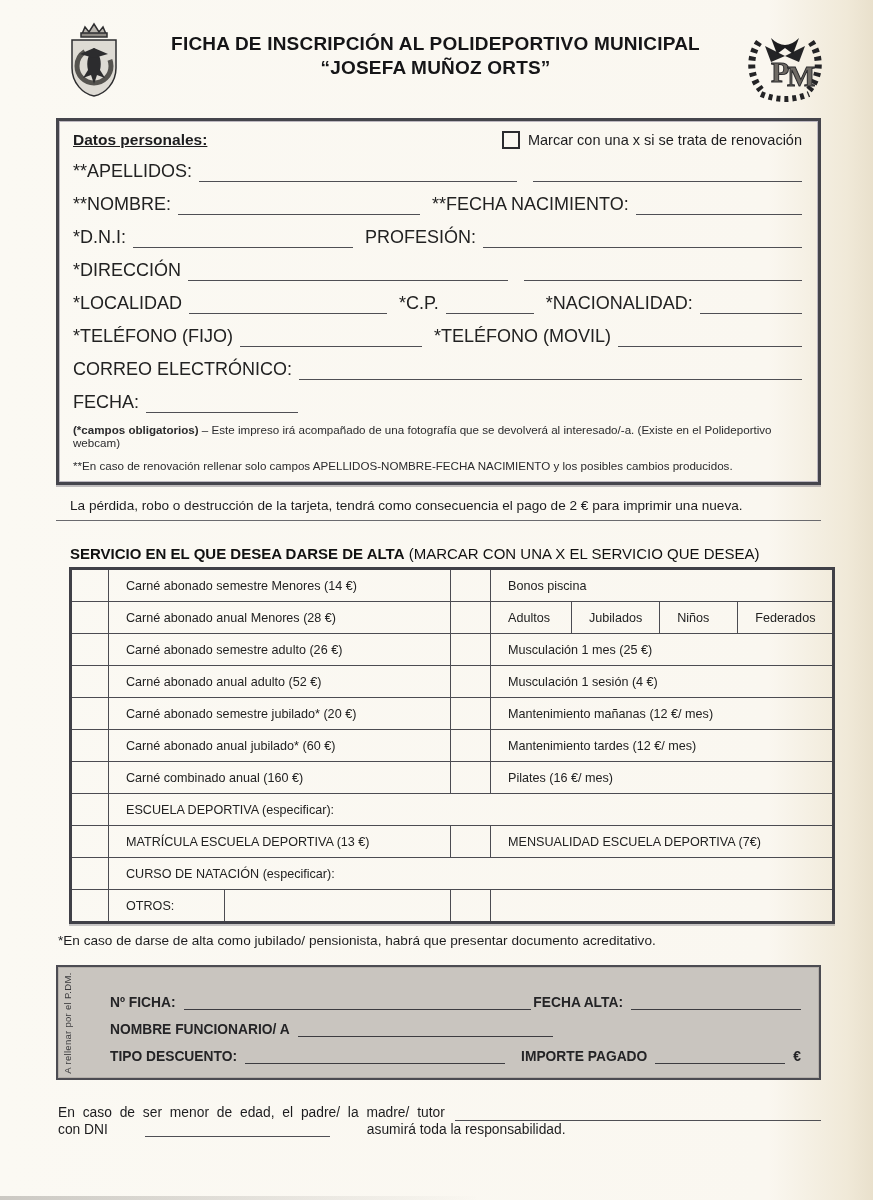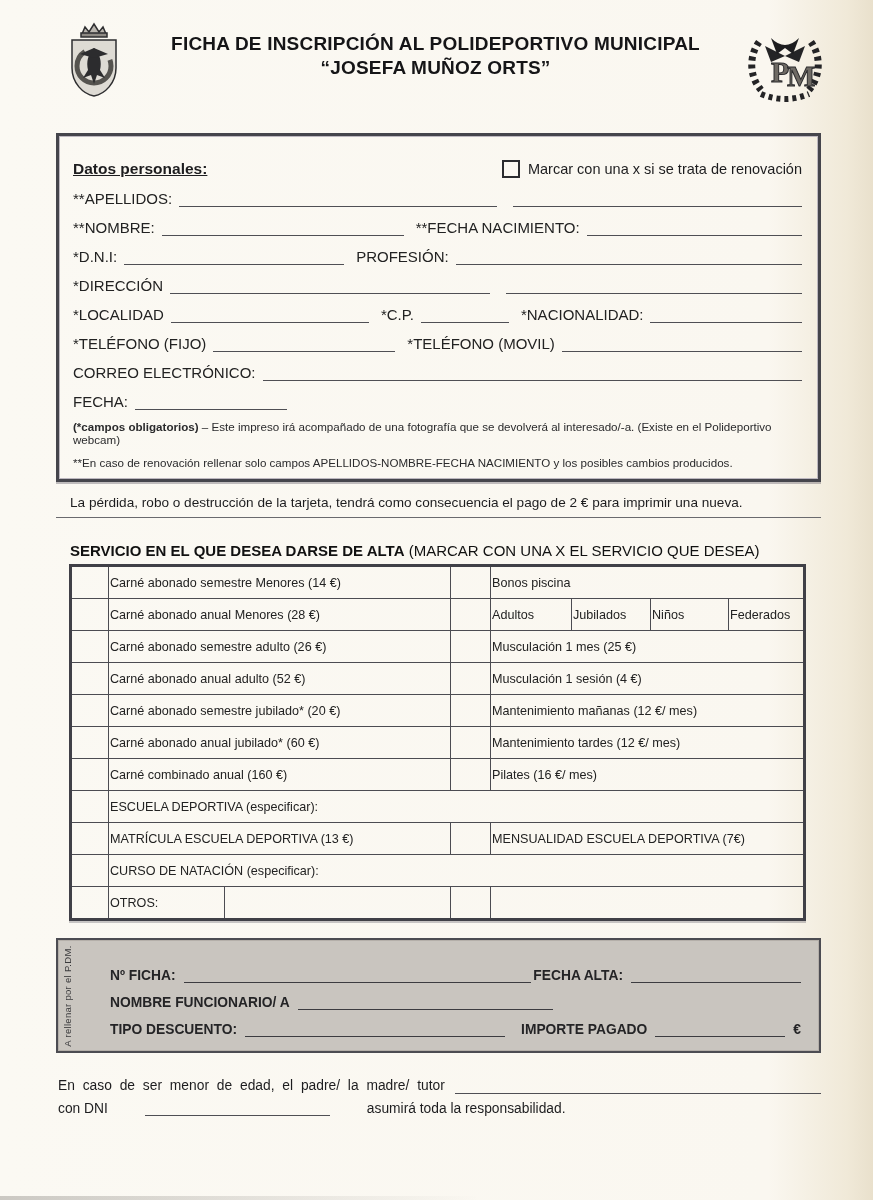--- a/index.html
+++ b/index.html
@@ -15,30 +15,30 @@
     overflow:hidden;
     color:#1d1d1f;
   }
   
   .header{display:flex;align-items:flex-start;padding:20px 44px 0 58px;gap:16px;}
   .logo{flex:0 0 auto;}
   .titlewrap{flex:1 1 auto;text-align:center;padding-top:12px;}
   .title{font-weight:bold;font-size:19px;line-height:1.25;letter-spacing:.2px;color:#151517;}
   
   .datos-box{
-    margin:21px 52px 0 56px;
+    margin:6px 52px 0 56px;
     border:3px solid #45454c;
     box-shadow:0 2px 0 rgba(80,75,90,.35), inset 0 0 0 1px #bdb8c0;
-    padding:24px 16px 10px 14px;
+    padding:10px 16px 10px 14px;
   }
   .datos-head{display:flex;align-items:center;justify-content:space-between;}
   .datos-title{font-weight:bold;font-size:15.5px;text-decoration:underline;}
   .renew{display:flex;align-items:center;font-size:14.5px;gap:8px;}
   .chk{width:14px;height:14px;border:2px solid #2b2b2e;display:inline-block;background:transparent;}
-  .frow{display:flex;align-items:flex-end;margin-top:12px;font-size:15px;white-space:nowrap;}
+  .frow{display:flex;align-items:flex-end;margin-top:12px;font-size:18px;white-space:nowrap;}
   .frow .lb{margin-right:7px;color:#222;}
   .frow .lb2{margin:0 7px 0 12px;}
   .ln{display:inline-block;border-bottom:1.6px solid #4f4f54;height:15px;}
   .grow{flex:1 1 auto;}
   .gap{width:16px;flex:0 0 auto;}
   .note{font-size:11.6px;margin-top:10px;color:#2a2a2c;}
   .note b{font-weight:bold;}
   
   .card-note{
     margin:9px 52px 0 56px;
@@ -51,21 +51,21 @@
   .svc-heading .bold{font-weight:bold;}
   table.services{
     margin-left:69px;
     border-collapse:collapse;
     border:3px solid #404047;
     box-shadow:0 2px 0 rgba(80,75,90,.3);
     font-size:12.6px;color:#222;
     table-layout:fixed;
   }
   table.services td{border:1.6px solid #4c4c52;height:27px;overflow:hidden;}
-  td.cell{padding:2px 1px;}
+  td.cell{padding:2px 17px;}
   td.box{padding:0;}
   
   .jub-note{margin:9px 52px 0 58px;font-size:13.6px;}
   
   .admin-box{
     position:relative;
     margin:17px 52px 0 56px;
     background:#c9c5bf;
     border:2.5px solid #4c4c52;
     box-shadow:inset 0 0 0 1px #b4afa9;
@@ -76,21 +76,21 @@
     transform:translateY(-50%) rotate(180deg);
     writing-mode:vertical-rl;
     font-size:9.5px;color:#3a3a3c;letter-spacing:.3px;white-space:nowrap;
   }
   .arow{display:flex;align-items:flex-end;font-size:13.8px;font-weight:bold;white-space:nowrap;margin-top:11px;color:#242426;}
   .arow:first-of-type{margin-top:0;}
   .arow .ln{border-bottom-color:#3c3c40;}
   
   .minor{margin:25px 52px 0 58px;font-size:13.8px;}
   .minor .l1{display:flex;word-spacing:4px;white-space:nowrap;}
-  .minor .l2{display:flex;align-items:flex-end;margin-top:6px;white-space:nowrap;gap:27px;}
+  .minor .l2{display:flex;align-items:flex-end;white-space:nowrap;gap:27px;}
   
   .firma{margin:86px 52px 0 70px;font-size:14.2px;line-height:1.45;}
   .edge-bottom{position:absolute;left:0;bottom:0;width:100%;height:4px;
     background:linear-gradient(90deg,rgba(60,55,50,.25),rgba(60,55,50,0) 55%);}
 </style>
 </head>
 <body>
 
 <div class="page">
 
@@ -273,20 +273,21 @@
     <tr>
       <td class="box"></td>
       <td class="cell">OTROS:</td>
       <td class="box"></td>
       <td class="box"></td>
       <td class="box" colspan="4"></td>
     </tr>
   </tbody>
     </table>
 
+  <div class="jub-note">*En caso de darse de alta como jubilado/ pensionista, habrá que presentar documento acreditativo.</div>
 
   <div class="admin-box">
     <div class="admin-side">A rellenar por el P.DM.</div>
     <div class="arow">
       <span>Nº FICHA:</span>
       <span class="ln grow" style="margin-left:8px"></span>
       <span style="margin-left:2px">FECHA ALTA:</span>
       <span class="ln" style="width:170px;margin-left:8px"></span>
     </div>
     <div class="arow">

